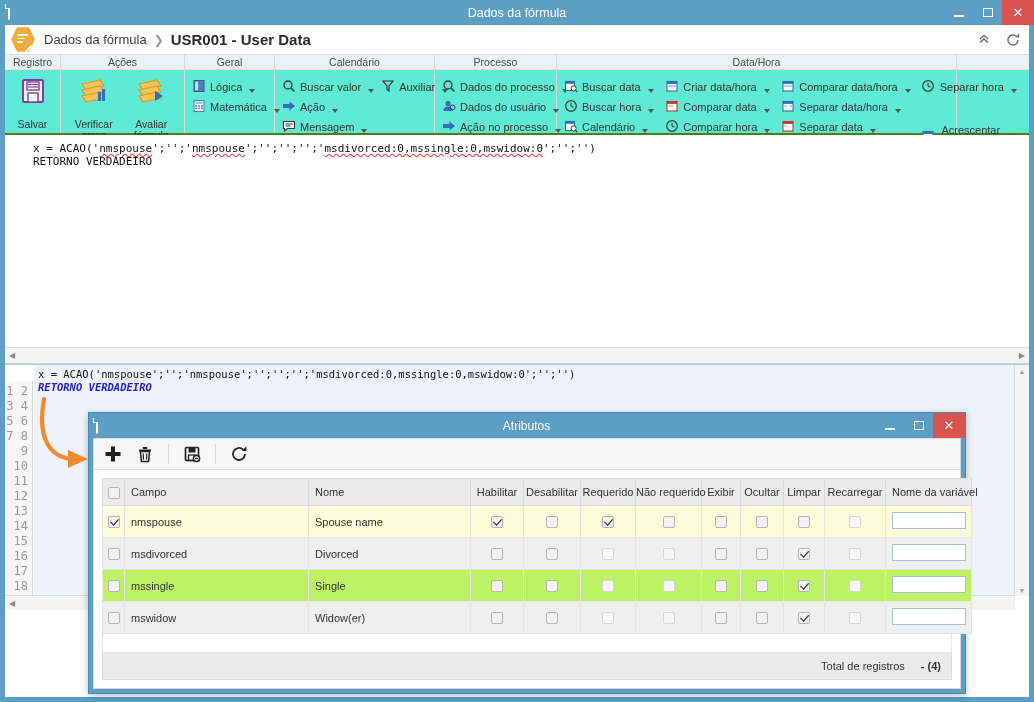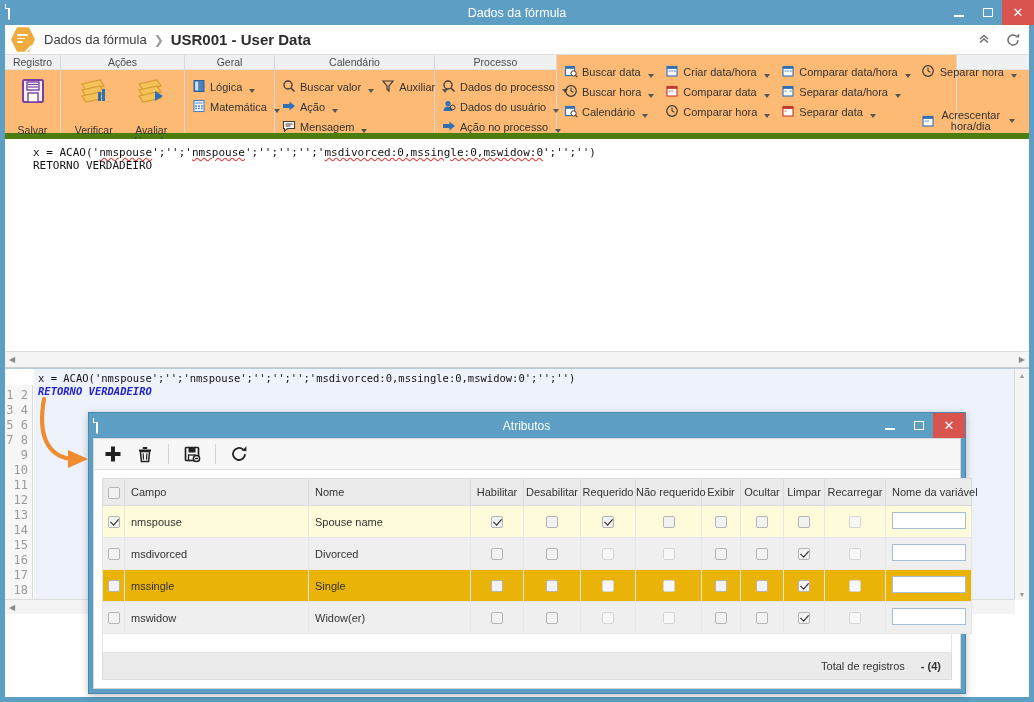--- a/index.html
+++ b/index.html
@@ -62,35 +62,35 @@
     position:absolute;right:2px;bottom:3px;width:9px;height:1.8px;background:#fff;
     transform:rotate(-45deg);
   }
   .crumb1{margin-left:9px;font-size:13px;color:#3b3b3b;}
   .crumbsep{margin:0 7px;color:#9b9b9b;font-size:12px;}
   .crumb2{font-size:15px;color:#2b2b2b;font-weight:bold;}
   .hdr-actions{position:absolute;right:8px;top:0;height:29px;display:flex;align-items:center;gap:14px;}
   .chev-up{color:#6b6b6b;font-size:13px;line-height:1;}
   .refresh-circ{width:16px;height:16px;position:relative;}
 
-  .ribbon{height:78px;background:#fdba74;border-bottom:6px solid #4d7c0f;position:relative;display:flex;}
+  .ribbon{height:78px;background:#5eead4;border-bottom:2px solid #4d7c0f;position:relative;display:flex;}
   .rgroup{
     height:78px;border-right:1px solid #d9d9d9;position:relative;
     display:flex;flex-direction:column;box-sizing:border-box;
   }
   .rglabel{
     height:14px;line-height:14px;text-align:center;font-size:10.5px;color:#4a4a4a;
     background:#eef0f2;border-bottom:1px solid #e2e2e2;
   }
   .rgbody{flex:1;display:flex;align-items:flex-start;padding:4px 6px 0 6px;box-sizing:border-box;}
   .bigbtn{
     width:52px;display:flex;flex-direction:column;align-items:center;
     padding-top:2px;cursor:default;
   }
-  .bigbtn .lbl{font-size:10.5px;color:#333;margin-top:16px;text-align:center;line-height:11px;}
+  .bigbtn .lbl{font-size:10.5px;color:#333;margin-top:10px;text-align:center;line-height:11px;}
   .bigbtn.wide{width:66px;}
 
   .menucol{display:flex;flex-direction:column;gap:3px;padding-top:2px;}
   .mitem{display:flex;align-items:flex-end;gap:4px;height:17px;font-size:11px;color:#333;white-space:nowrap;}
   .mitem .mico{width:15px;height:15px;display:flex;align-items:center;justify-content:center;flex:0 0 15px;}
   .caret{
     width:0;height:0;border-left:3.2px solid transparent;border-right:3.2px solid transparent;
     border-top:4px solid #555;margin-left:3px;
   }
   .mcols{display:flex;gap:10px;}
@@ -165,21 +165,21 @@
 
   .grid-wrap{flex:1;padding:8px 8px 0 8px;box-sizing:border-box;display:flex;flex-direction:column;}
   table.grid{width:100%;border-collapse:collapse;table-layout:fixed;font-size:11px;}
   table.grid th{
     background:#ebebeb;border:1px solid #dcdcdc;height:26px;font-weight:normal;
     color:#333;font-size:11px;padding:0 6px;text-align:left;white-space:nowrap;
   }
   table.grid th.c{text-align:center;padding:0 0;}
   table.grid td{
     border:1px solid #e6e6e6;border-top:0;height:31px;padding:0 6px;color:#333;
-    background:#eab308;
+    background:#bef264;
   }
   table.grid td.c{text-align:center;padding:0;}
   tr.hl td{background:#fdfbd9;}
   tr.alt td{background:#efefef;}
   .chk{
     width:12px;height:12px;border:1px solid #b5b5b5;background:#f2f2f2;border-radius:2px;
     display:inline-block;position:relative;box-sizing:border-box;vertical-align:middle;
   }
   .chk.on{background:#f2f2f2;}
   .chk.on:after{
@@ -417,20 +417,21 @@
                   </svg>
               </span>
               <span>Ação no processo</span>
               <span class="caret"></span>
             </div>
           </div>
         </div>
       </div>
 
       <div class="rgroup" style="width:400px;border-right:1px solid #d9d9d9;">
+        <div class="rglabel">Data/Hora</div>
         <div class="rgbody">
           <div class="mcols">
             <div class="menucol">
               <div class="mitem">
                 <span class="mico">
                   <svg width="14" height="14" viewBox="0 0 14 14">
                       <rect x="1.5" y="2.5" width="9" height="9" fill="#fff" stroke="#2f6fb5" stroke-width="1.1"></rect>
                       <rect x="1.5" y="2.5" width="9" height="2.3" fill="#2f6fb5"></rect>
                       <circle cx="9.6" cy="9.4" r="2.6" fill="#fff" stroke="#3a3a3a" stroke-width="1"></circle>
                       <line x1="11.5" y1="11.3" x2="13.2" y2="13" stroke="#3a3a3a" stroke-width="1.2"></line>

